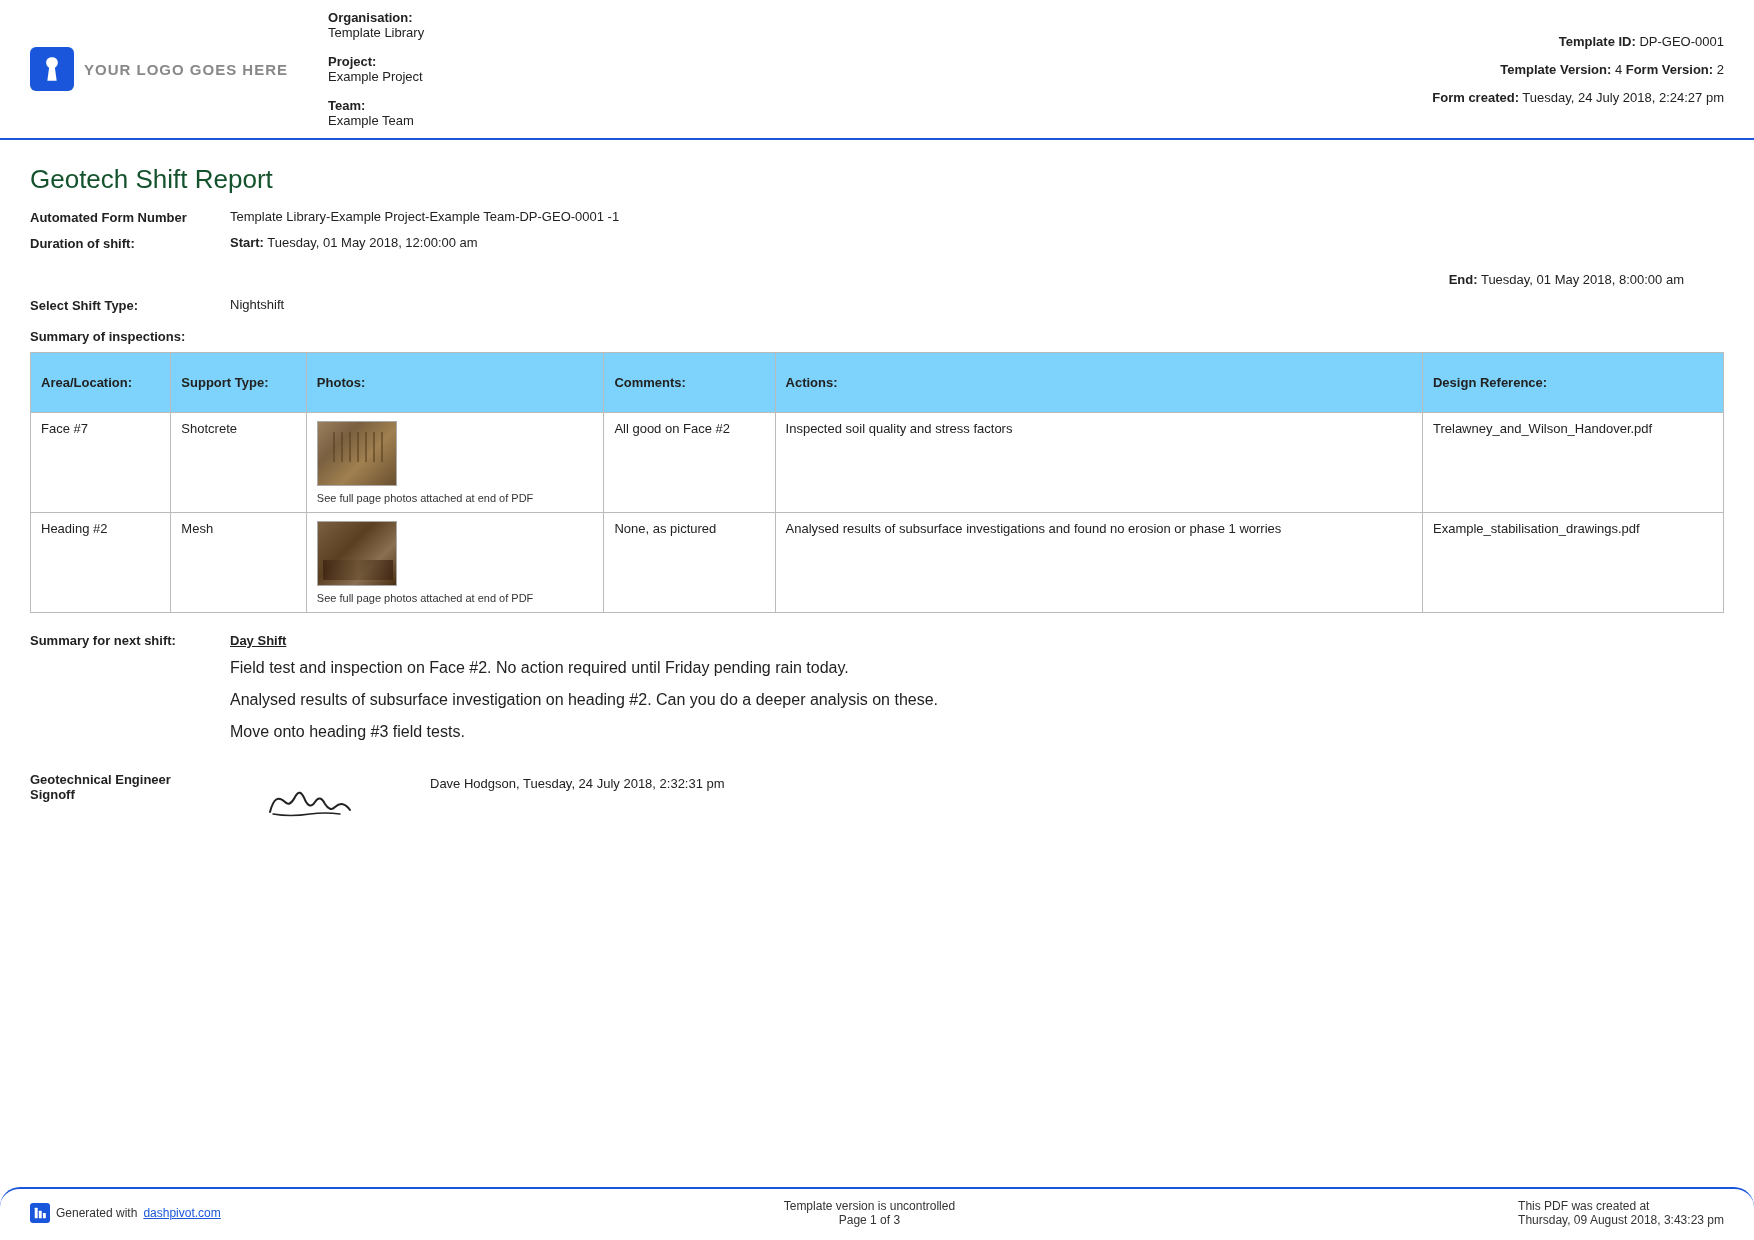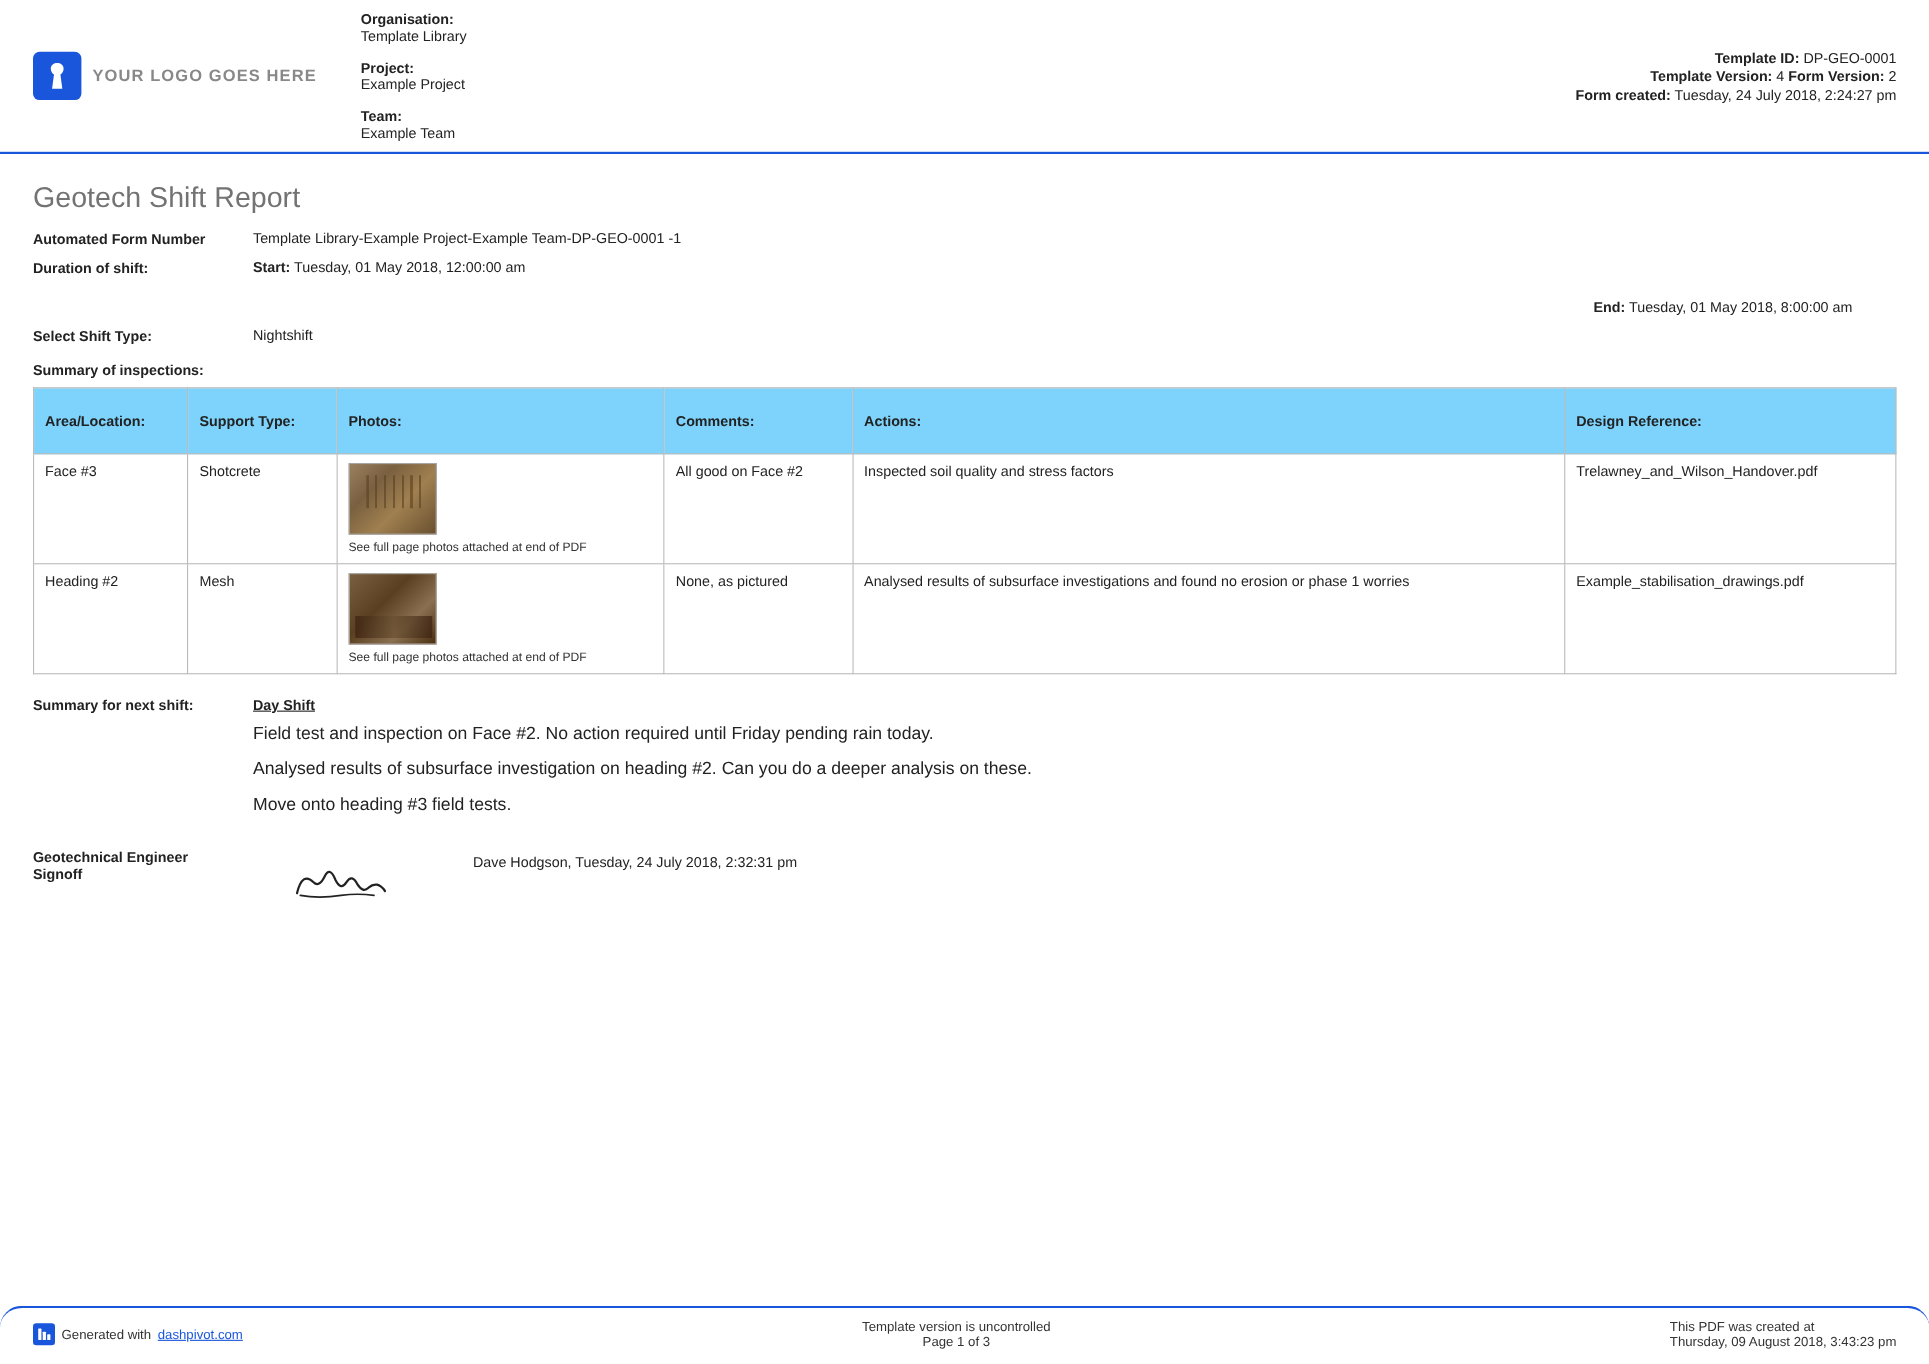--- a/index.html
+++ b/index.html
@@ -49,35 +49,35 @@
       flex-direction: column;
       justify-content: center;
       gap: 14px;
       font-size: 13px;
     }
     .header-org span { display: block; }
     .header-meta {
       display: flex;
       flex-direction: column;
       justify-content: center;
-      gap: 2px;
+      gap: 13px;
       font-size: 13px;
       text-align: right;
     }
     .bold { font-weight: bold; }
 
     
     .main {
       padding: 24px 30px 100px 30px;
     }
     .report-title {
       font-size: 26px;
       font-weight: normal;
       margin-bottom: 14px;
-      color: #737373;
+      color: #14532d;
     }
 
     
     .field-row {
       display: flex;
       margin-bottom: 10px;
       align-items: flex-start;
     }
     .field-label {
       font-weight: bold;
@@ -340,21 +340,21 @@
         <th>Support Type:</th>
         <th>Photos:</th>
         <th>Comments:</th>
         <th>Actions:</th>
         <th>Design Reference:</th>
       </tr>
     </thead>
     <tbody>
 
       <tr>
-        <td>Face #3</td>
+        <td>Face #7</td>
         <td>Shotcrete</td>
         <td>
           <div class="photo-thumb">
             <div class="photo-thumb-inner photo-face2"></div>
           </div>
           <div class="photo-caption">See full page photos attached at end of PDF</div>
         </td>
         <td>All good on Face #2</td>
         <td>Inspected soil quality and stress factors</td>
         <td>Trelawney_and_Wilson_Handover.pdf</td>

